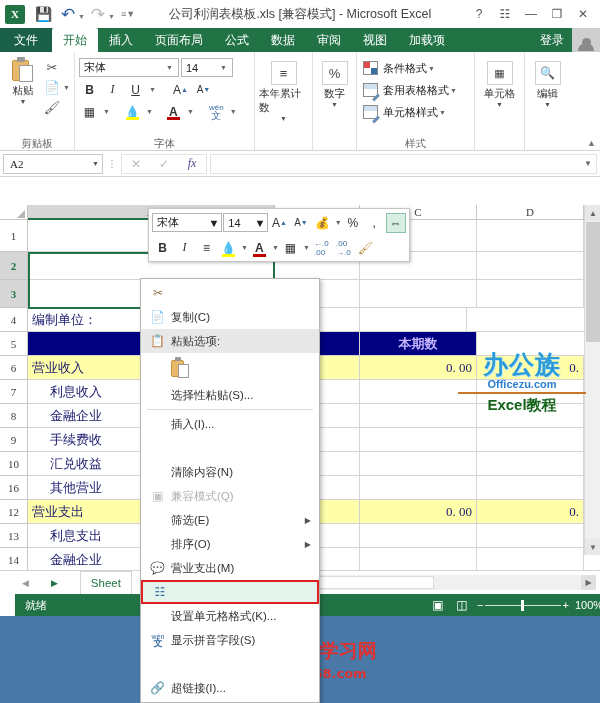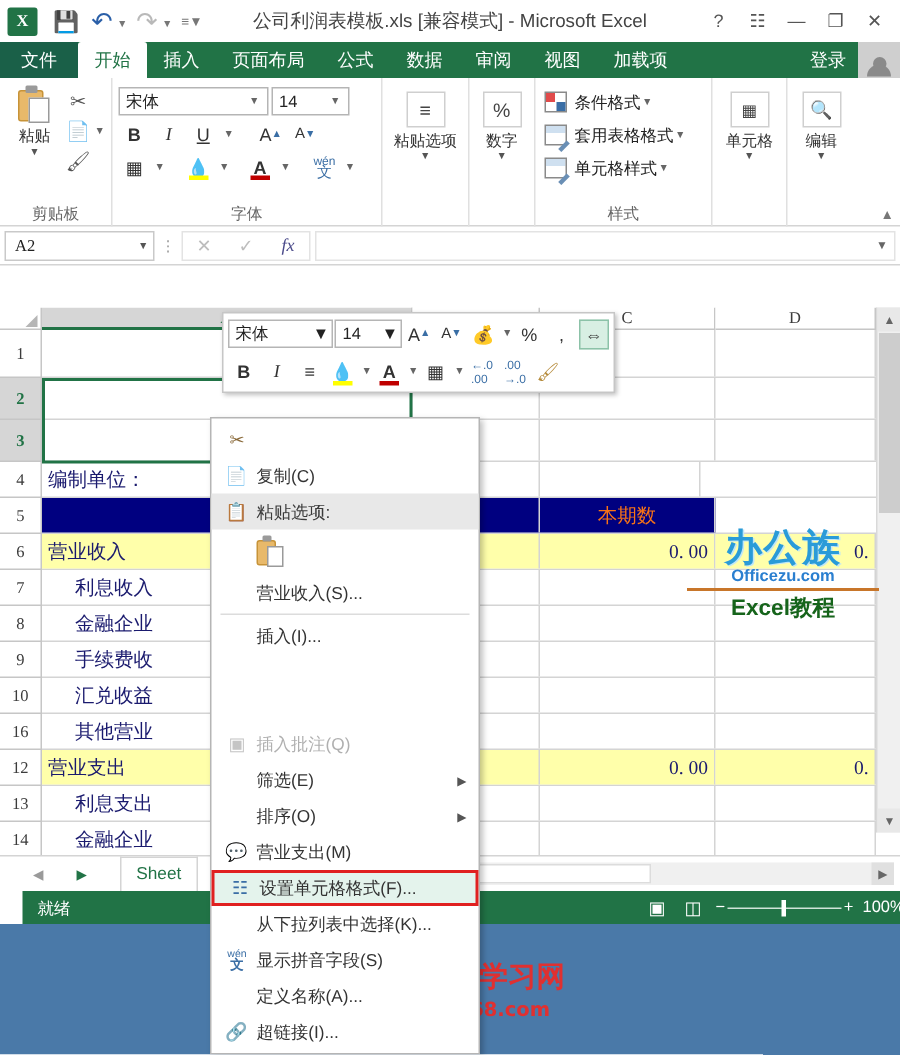--- a/index.html
+++ b/index.html
@@ -148,21 +148,21 @@
   .gridbody{display:flex;height:350px;}
   .rowhdrs{width:28px;}
   .rh{width:28px;border-right:1px solid #c6c6c6;border-bottom:1px solid #c6c6c6;
       display:flex;align-items:center;justify-content:center;font-size:11px;color:#3c3c3c;
       font-family:"Liberation Serif",serif;background:#fff;}
   .rh.sel{background:#d6d6d6;color:#217346;font-weight:bold;}
   .cells{flex:1;position:relative;}
   .grow-r{display:flex;border-bottom:1px solid #d4d4d4;}
   .cell{border-right:1px solid #d4d4d4;display:flex;align-items:center;overflow:hidden;
      font-size:13px;color:#1a1a6e;font-family:"Liberation Serif",serif;padding:0 4px;white-space:nowrap;}
-  .cell.hdrblue{background:#000080;color:#f97316;}
+  .cell.hdrblue{background:#000080;color:#c4b5fd;font-weight:bold;}
   .cell.yellow{background:#ffffaa;}
   .cell.right{justify-content:flex-end;}
   .cell.center{justify-content:center;}
   .cell.indent{padding-left:22px;}
   .selbox{position:absolute;border:2px solid #217346;pointer-events:none;z-index:6;}
   .selfill{position:absolute;width:5px;height:5px;background:#217346;right:-3px;bottom:-3px;}
 
   
   .vsb{position:absolute;right:0;top:205px;width:16px;height:350px;background:#f0f0f0;border-left:1px solid #d9d9d9;}
   .vsb .arr{width:16px;height:16px;display:flex;align-items:center;justify-content:center;font-size:8px;color:#666;background:#e8e8e8;}
@@ -361,21 +361,21 @@
           </div>
         </div>
       </div>
       <div class="grp-title">字体</div>
     </div>
 
     <div class="grp aligng">
       <div class="grp-body">
         <div class="bigbtn">
           <div class="sq">≡</div>
-          <div class="bl">粘贴选项</div>
+          <div class="bl">本年累计数</div>
           <div class="mini-caret">▼</div>
         </div>
       </div>
       <div class="grp-title"></div>
     </div>
 
     <div class="grp numg">
       <div class="grp-body">
         <div class="bigbtn">
           <div class="sq">%</div>
@@ -696,66 +696,65 @@
     </div>
     <div class="pasteicons">
       <div class="pasteico">
         <div class="board"></div>
           <div class="clipper"></div>
           <div class="page"></div>
       </div>
     </div>
     <div class="mi">
       <span class="mico"></span>
-      <span class="mtxt">营业收入(S)...</span>
+      <span class="mtxt">选择性粘贴(S)...</span>
     </div>
     <div class="msep"></div>
     <div class="mi">
       <span class="mico"></span>
       <span class="mtxt">插入(I)...</span>
     </div>
     <div class="mi">
       <span class="mico"></span>
     </div>
     <div class="mi">
       <span class="mico"></span>
+      <span class="mtxt">清除内容(N)</span>
     </div>
     <div class="mi disabled">
       <span class="mico">▣</span>
-      <span class="mtxt">插入批注(Q)</span>
+      <span class="mtxt">兼容模式(Q)</span>
     </div>
     <div class="mi">
       <span class="mico"></span>
       <span class="mtxt">筛选(E)</span>
       <span class="arrow">▶</span>
     </div>
     <div class="mi">
       <span class="mico"></span>
       <span class="mtxt">排序(O)</span>
       <span class="arrow">▶</span>
     </div>
     <div class="mi">
       <span class="mico">💬</span>
       <span class="mtxt">营业支出(M)</span>
     </div>
     <div class="mi hl-red">
       <span class="mico" style="color:#3a6ea5">☷</span>
-      <span class="mtxt">设置单元格格式(F)...</span>
     </div>
     <div class="mi">
       <span class="mico"></span>
-      <span class="mtxt">从下拉列表中选择(K)...</span>
+      <span class="mtxt">设置单元格格式(K)...</span>
     </div>
     <div class="mi">
       <span class="mico" style="font-size:7px;color:#3a6ea5;flex-direction:column;line-height:7px;">wén<br><b style="font-size:9px">文</b></span>
       <span class="mtxt">显示拼音字段(S)</span>
     </div>
     <div class="mi">
       <span class="mico"></span>
-      <span class="mtxt">定义名称(A)...</span>
     </div>
     <div class="mi">
       <span class="mico" style="color:#3a6ea5">🔗</span>
       <span class="mtxt">超链接(I)...</span>
     </div>
   </div>
 
 </div>
 
 </body></html>

